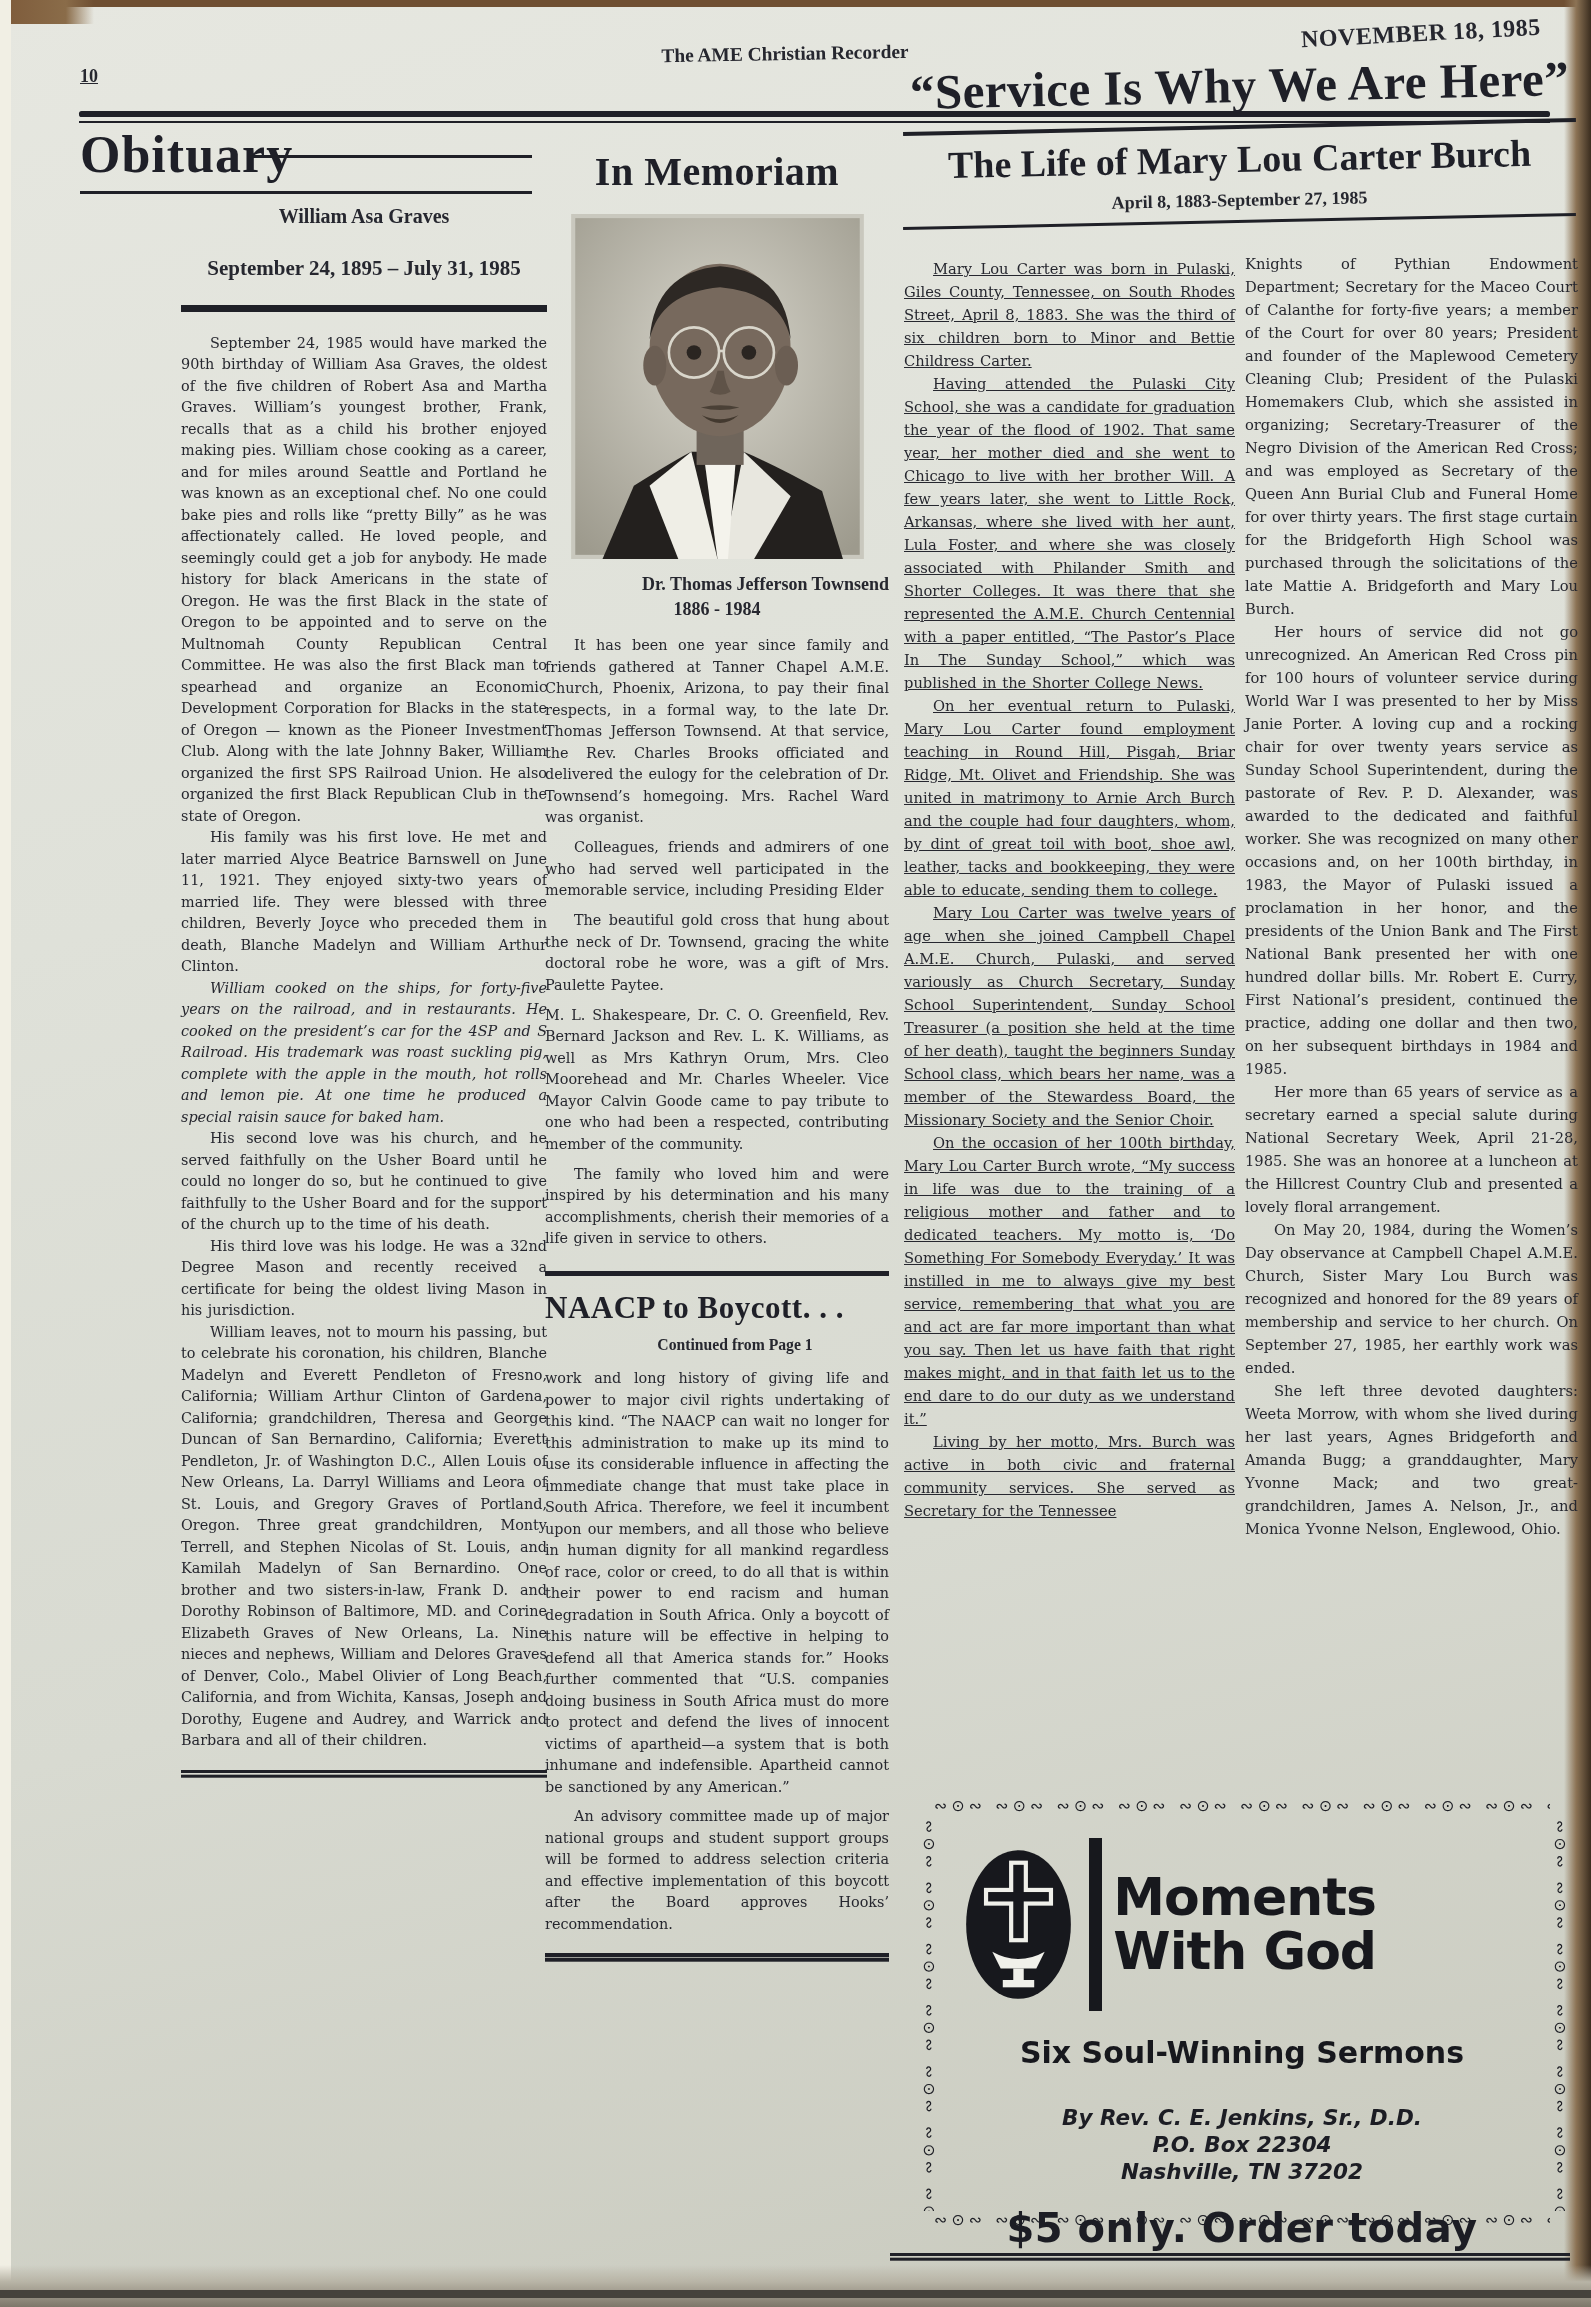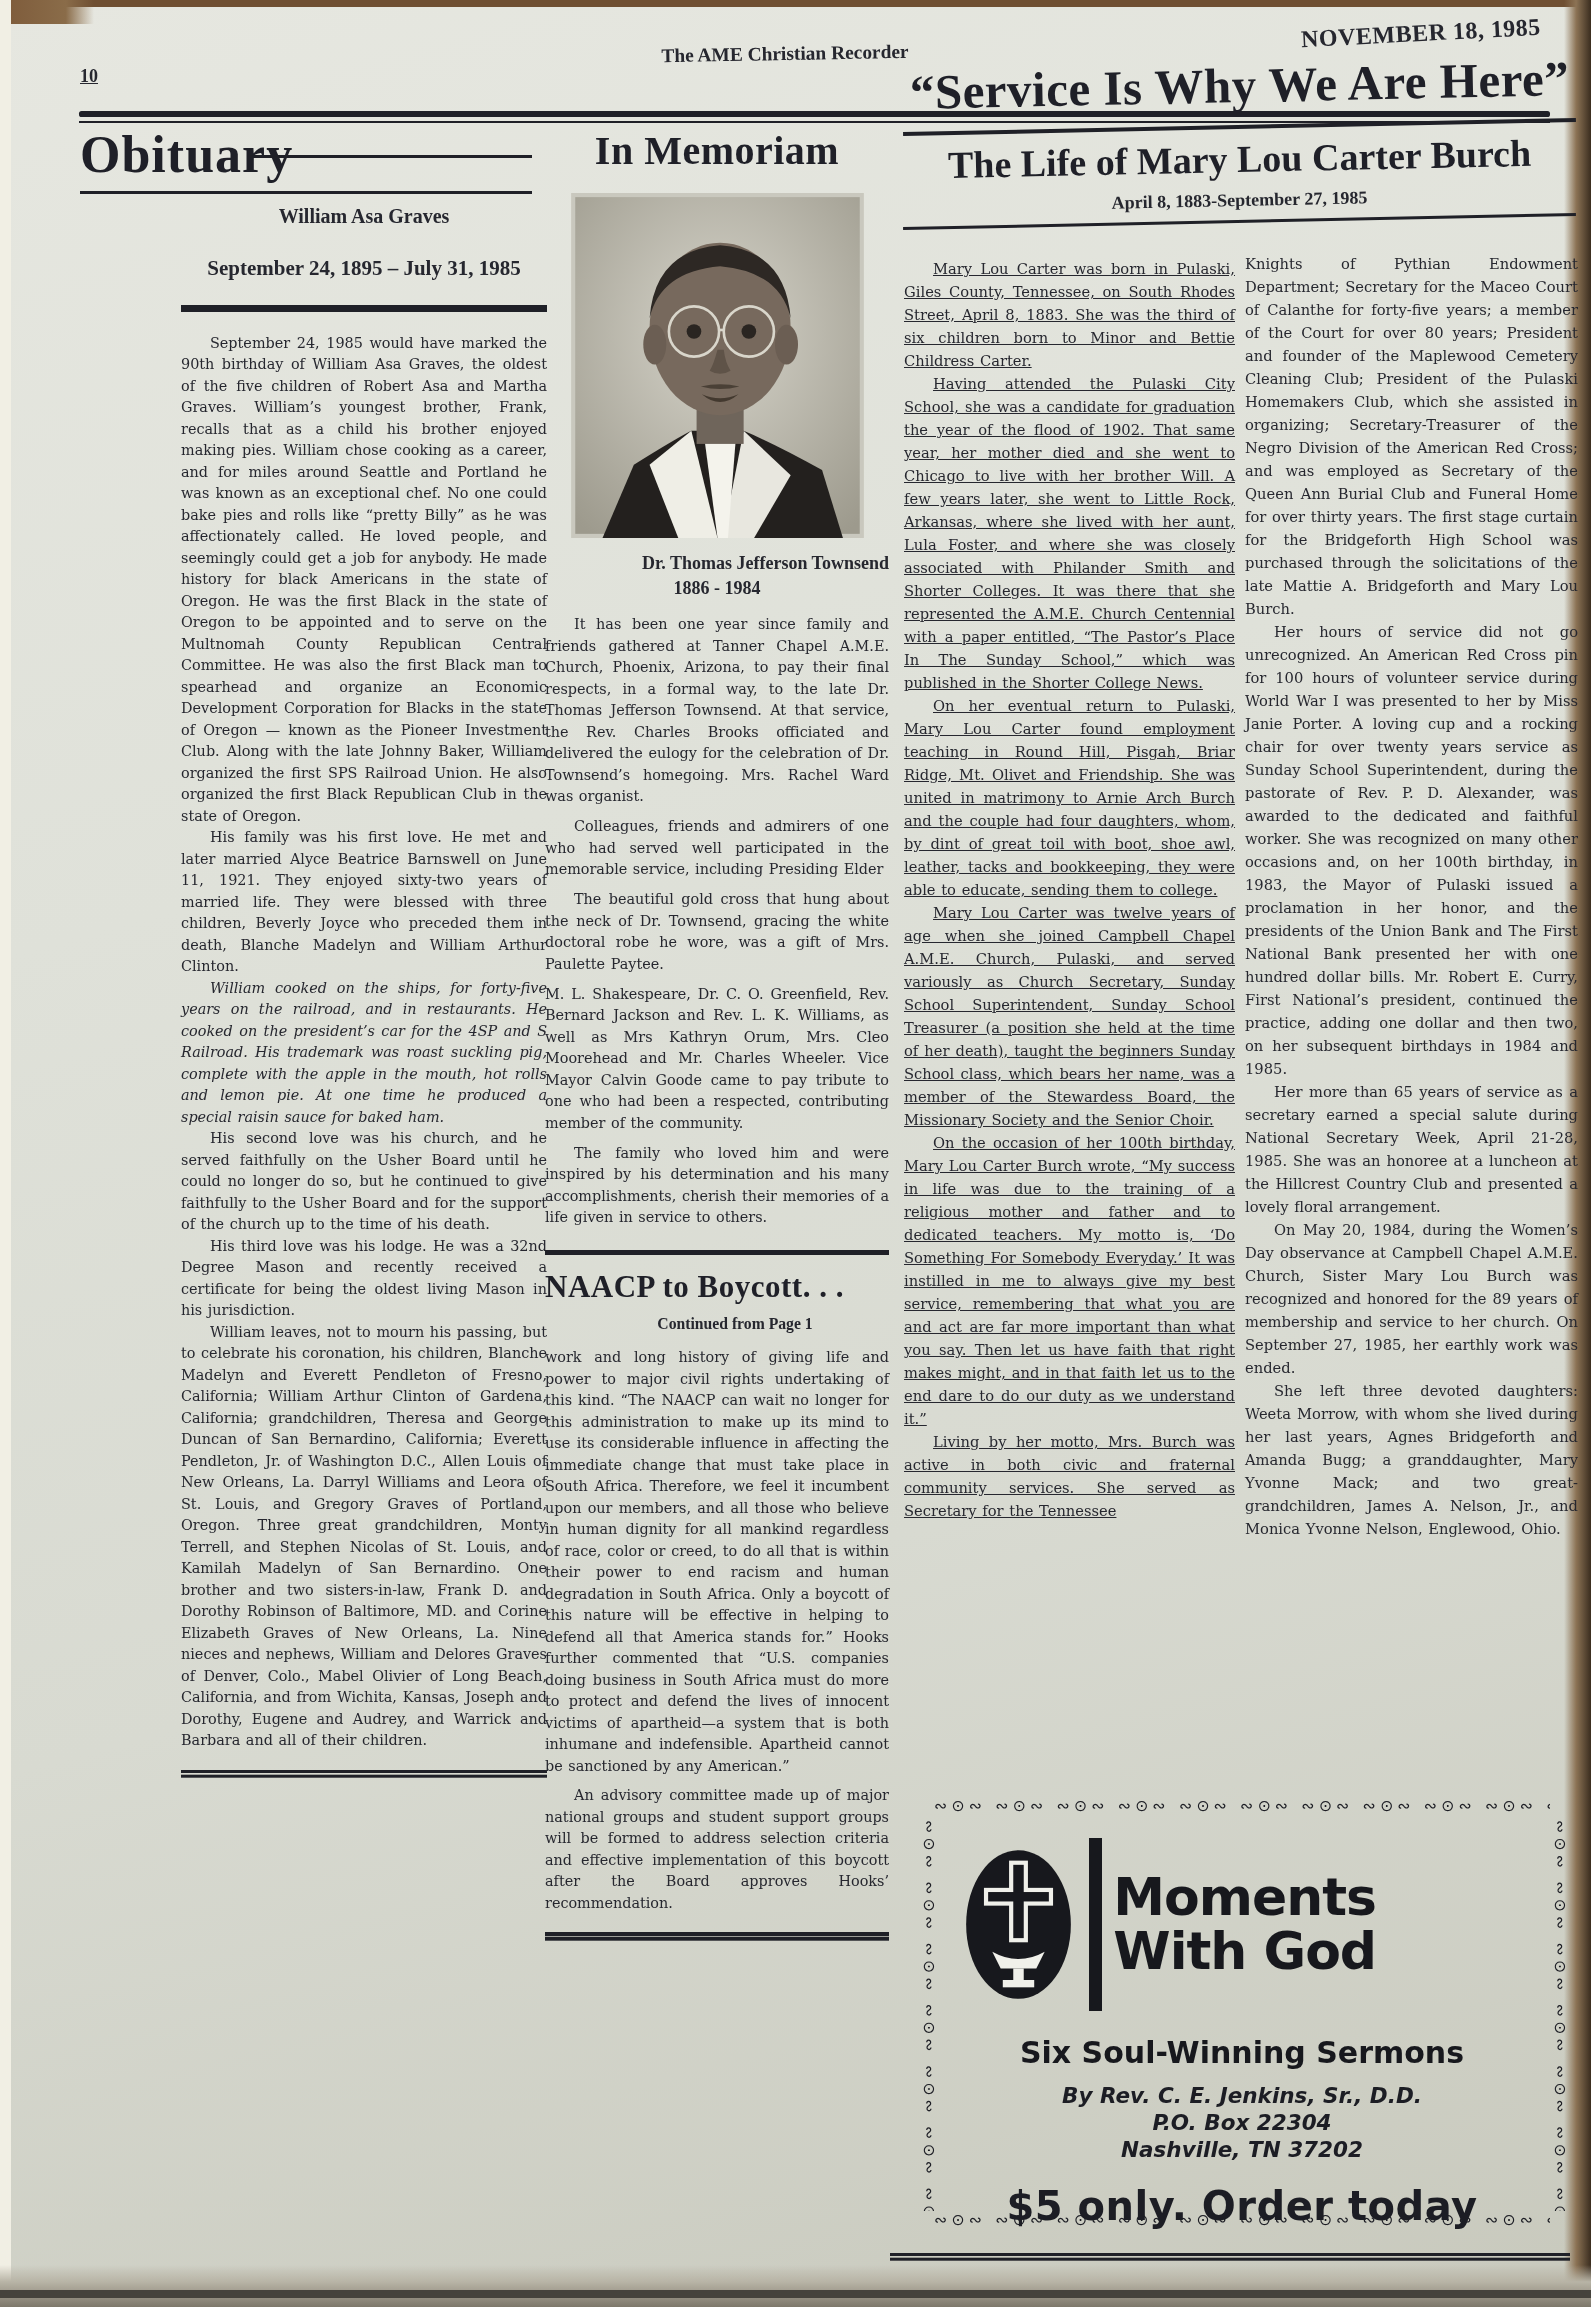--- a/index.html
+++ b/index.html
@@ -39,21 +39,21 @@
 
   p.body-text {
     font-size:14.4px; line-height:21.5px; text-align:justify; text-indent:29px;
     color:#26272f; word-spacing:1px;
   }
   p.noindent { text-indent:0; }
   p.italic { font-style:italic; }
   .endrule { margin-top:18px; height:3.1px; background:#1f2027; box-shadow:0 4.7px 0 #1f2027; }
 
   
-  .mem-col { position:absolute; left:545px; top:127px; width:344px; }
+  .mem-col { position:absolute; left:545px; top:148px; width:344px; }
   .mem-title { text-align:center; font-size:40px; letter-spacing:0.5px; }
   .photo-wrap { width:293px; margin:19px auto 0 auto; }
   .caption-name { text-align:right; font-size:18px; font-weight:bold; font-family:"Liberation Serif",serif; margin-top:12.6px; }
   .caption-years { text-align:center; font-size:18px; font-weight:bold; font-family:"Liberation Serif",serif; margin-top:4.2px; }
   .mem-col p.body-text { margin-top:8.4px; }
   .mem-thickrule { height:5.8px; background:#1f2027; margin-top:21px; }
   .naacp-title { font-size:31px; margin-top:13.6px; letter-spacing:0.5px; }
   .naacp-continued { text-align:center; font-size:15.7px; font-weight:bold; font-family:"Liberation Serif",serif; margin-top:10.5px;padding-left:36px; }
 
   
@@ -72,21 +72,21 @@
   .ad-border { position:absolute; color:#1c1d24; font-family:"DejaVu Sans",sans-serif; font-size:15.7px; letter-spacing:4.2px; overflow:hidden; white-space:nowrap; }
   .ad-border.top { left:21px; right:21px; top:2.1px; height:25px; }
   .ad-border.bottom { left:21px; right:21px; bottom:2.1px; height:25px; }
   .ad-border.left { left:1px; top:26px; bottom:26px; width:25px; writing-mode:vertical-rl; }
   .ad-border.right { right:1px; top:26px; bottom:26px; width:25px; writing-mode:vertical-rl; }
   .ad-content { position:absolute; left:29px; top:29px; right:29px; bottom:29px; padding:14.7px 21px; font-family:"DejaVu Sans",sans-serif; }
   .ad-top-row { display:flex; align-items:center; }
   .ad-bar { width:13.6px; height:173px; background:#17181d; margin-left:14.7px; }
   .ad-headline { margin-left:11px; font-size:52px; line-height:54px; font-weight:bold; color:#17181d; letter-spacing:-1px; }
   .ad-subtitle { text-align:center; font-size:30px; font-weight:bold; color:#17181d; margin-top:24px; }
-  .ad-byline { text-align:center; font-size:21.5px; line-height:27px; font-weight:bold; font-style:italic; color:#1c1d24; margin-top:12px; }
+  .ad-byline { text-align:center; font-size:21.5px; line-height:27px; font-weight:bold; font-style:italic; color:#1c1d24; margin-top:34px; }
   .ad-price { text-align:center; font-size:40px; font-weight:bold; color:#1c1d24; margin-top:20px; letter-spacing:0.5px; }
 
   .header-rule-1 { position:absolute; left:79px; top:111px; width:1471px; height:5.8px; border-radius:2.6px; }
   .header-rule-2 { position:absolute; left:79px; top:121px; width:1471px; height:2.1px; }
   .bottom-right-rule { position:absolute; left:890px; top:2253px; width:680px; height:3.1px; box-shadow:0 4.7px 0 #1f2027; }
 </style>
 </head>
 <body>
 
 <div class="page">

